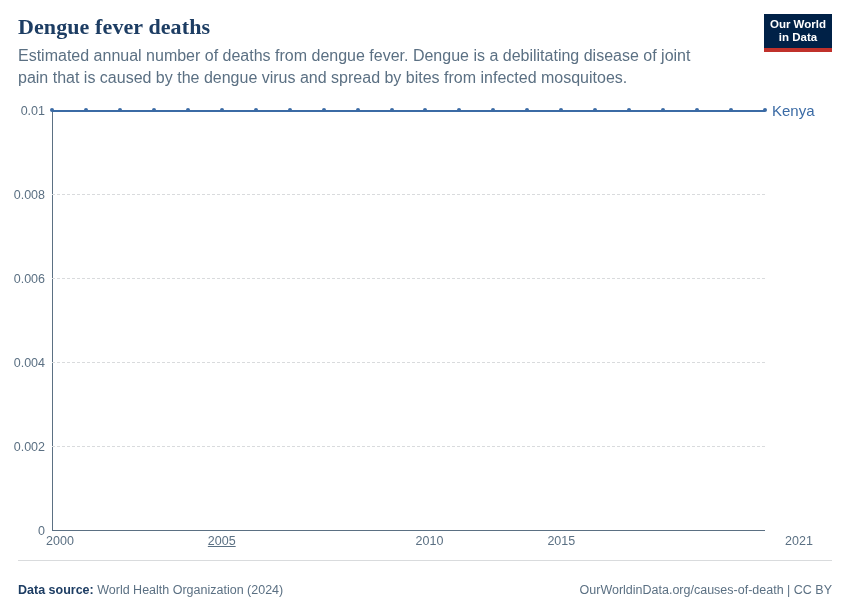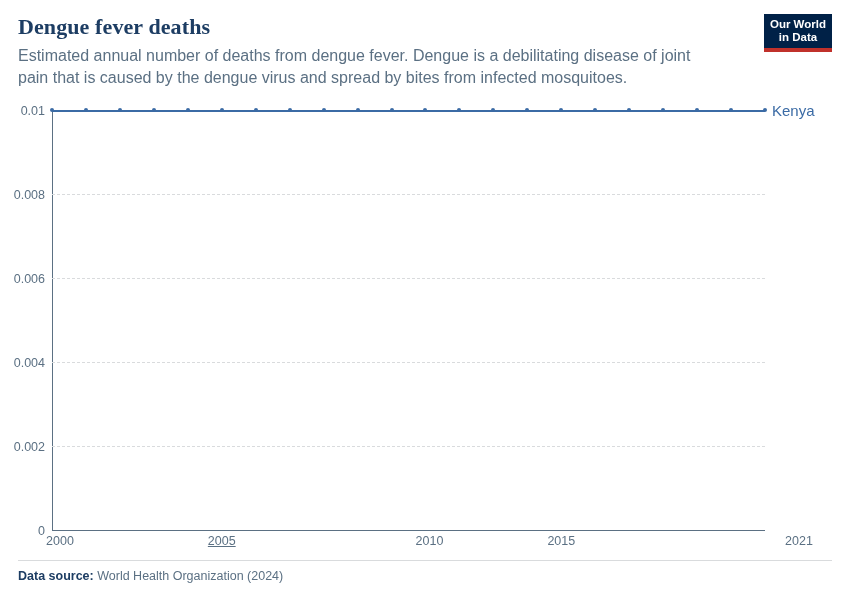--- a/index.html
+++ b/index.html
@@ -137,21 +137,21 @@
     white-space: nowrap;
     padding-left: 7px;
   }
   .footer {
     position: absolute;
     left: 18px;
     right: 18px;
     bottom: 10px;
     height: 30px;
     border-top: 1px solid #d9dbdd;
-    padding-top: 8px;
+    padding-top: 22px;
     box-sizing: border-box;
     display: flex;
     justify-content: space-between;
     align-items: flex-start;
     font-size: 12.5px;
     color: #5b7083;
   }
   .footer-left strong {
     color: #1d3d63;
     font-weight: 700;
@@ -226,15 +226,16 @@
         <div class="xtick" style="left: 509.286px;">2015</div>
         <div class="xtick" style="left: 747px;">2021</div>
       </div>
   </div>
 
   <div class="footer">
     <div class="footer-left">
       <strong>Data source:</strong>
       <span>World Health Organization (2024)</span>
     </div>
+    <div class="footer-right">OurWorldinData.org/causes-of-death | CC BY</div>
   </div>
 
 </div>
 
 </body></html>

